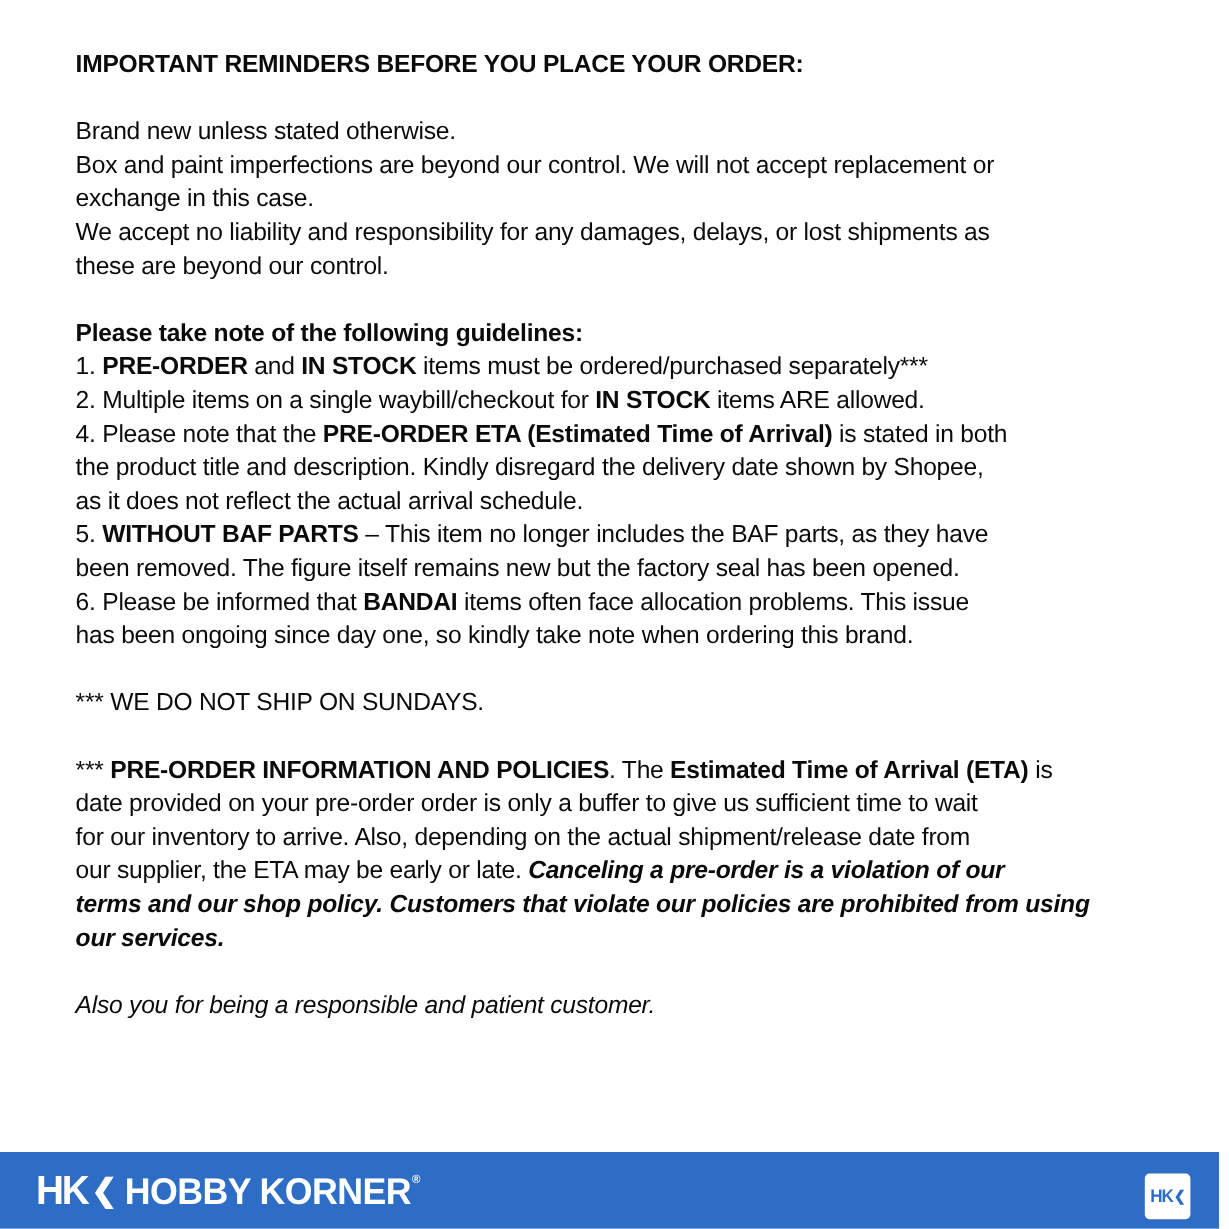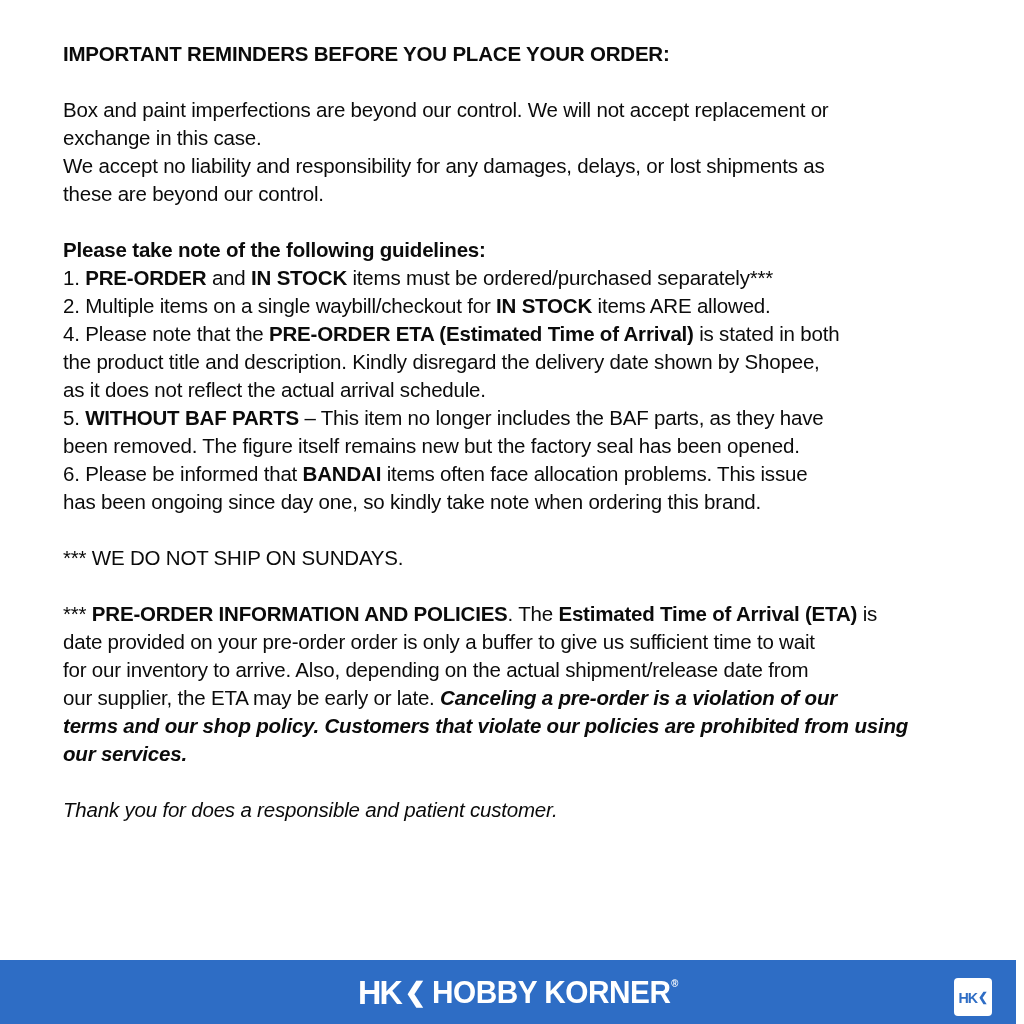--- a/index.html
+++ b/index.html
@@ -60,20 +60,21 @@
 </head>
 <body>
 
 <div class="page" style="background: rgb(255, 255, 255);">
 
   <div class="content" id="policy" style="color: rgb(11, 11, 11);">
       <div class="block">
         <div class="line"><span class="seg b">IMPORTANT REMINDERS BEFORE YOU PLACE YOUR ORDER:</span></div>
       </div>
       <div class="block">
+        <div class="line"><span class="seg">Brand new unless stated otherwise.</span></div>
         <div class="line"><span class="seg">Box and paint imperfections are beyond our control. We will not accept replacement or</span></div>
         <div class="line"><span class="seg">exchange in this case.</span></div>
         <div class="line"><span class="seg">We accept no liability and responsibility for any damages, delays, or lost shipments as</span></div>
         <div class="line"><span class="seg">these are beyond our control.</span></div>
       </div>
       <div class="block">
         <div class="line"><span class="seg b">Please take note of the following guidelines:</span></div>
         <div class="line"><span class="seg">1. </span><span class="seg b">PRE-ORDER</span><span class="seg"> and </span><span class="seg b">IN STOCK</span><span class="seg"> items must be ordered/purchased separately***</span></div>
         <div class="line"><span class="seg">2. Multiple items on a single waybill/checkout for </span><span class="seg b">IN STOCK</span><span class="seg"> items ARE allowed.</span></div>
         <div class="line"><span class="seg">4. Please note that the </span><span class="seg b">PRE-ORDER ETA (Estimated Time of Arrival)</span><span class="seg"> is stated in both</span></div>
@@ -89,25 +90,25 @@
       </div>
       <div class="block">
         <div class="line"><span class="seg">*** </span><span class="seg b">PRE-ORDER INFORMATION AND POLICIES</span><span class="seg">. The </span><span class="seg b">Estimated Time of Arrival (ETA)</span><span class="seg"> is</span></div>
         <div class="line"><span class="seg">date provided on your pre-order order is only a buffer to give us sufficient time to wait</span></div>
         <div class="line"><span class="seg">for our inventory to arrive. Also, depending on the actual shipment/release date from</span></div>
         <div class="line"><span class="seg">our supplier, the ETA may be early or late. </span><span class="seg b i">Canceling a pre-order is a violation of our</span></div>
         <div class="line"><span class="seg b i">terms and our shop policy. Customers that violate our policies are prohibited from using</span></div>
         <div class="line"><span class="seg b i">our services.</span></div>
       </div>
       <div class="block">
-        <div class="line"><span class="seg i">Thank you for does a responsible and patient customer.</span></div>
+        <div class="line"><span class="seg i">Also you for being a responsible and patient customer.</span></div>
       </div>
     </div>
 
-  <div class="footer" id="footer-bar" style="background: rgb(46, 109, 197); justify-content: center;">
+  <div class="footer" id="footer-bar" style="background: rgb(46, 109, 197);">
     <div class="footer-logo">
       <span class="logo-mark">HK</span>
       <span class="logo-chevron">❮</span>
       <span class="logo-wordmark"><span>HOBBY KORNER</span><sup class="logo-reg">®</sup></span>
     </div>
     <div class="corner-badge" style="background: rgb(255, 255, 255);">
       <span class="mark" style="color: rgb(46, 109, 197);">HK</span>
       <span class="chev" style="color: rgb(46, 109, 197);">❮</span>
     </div>
   </div>

